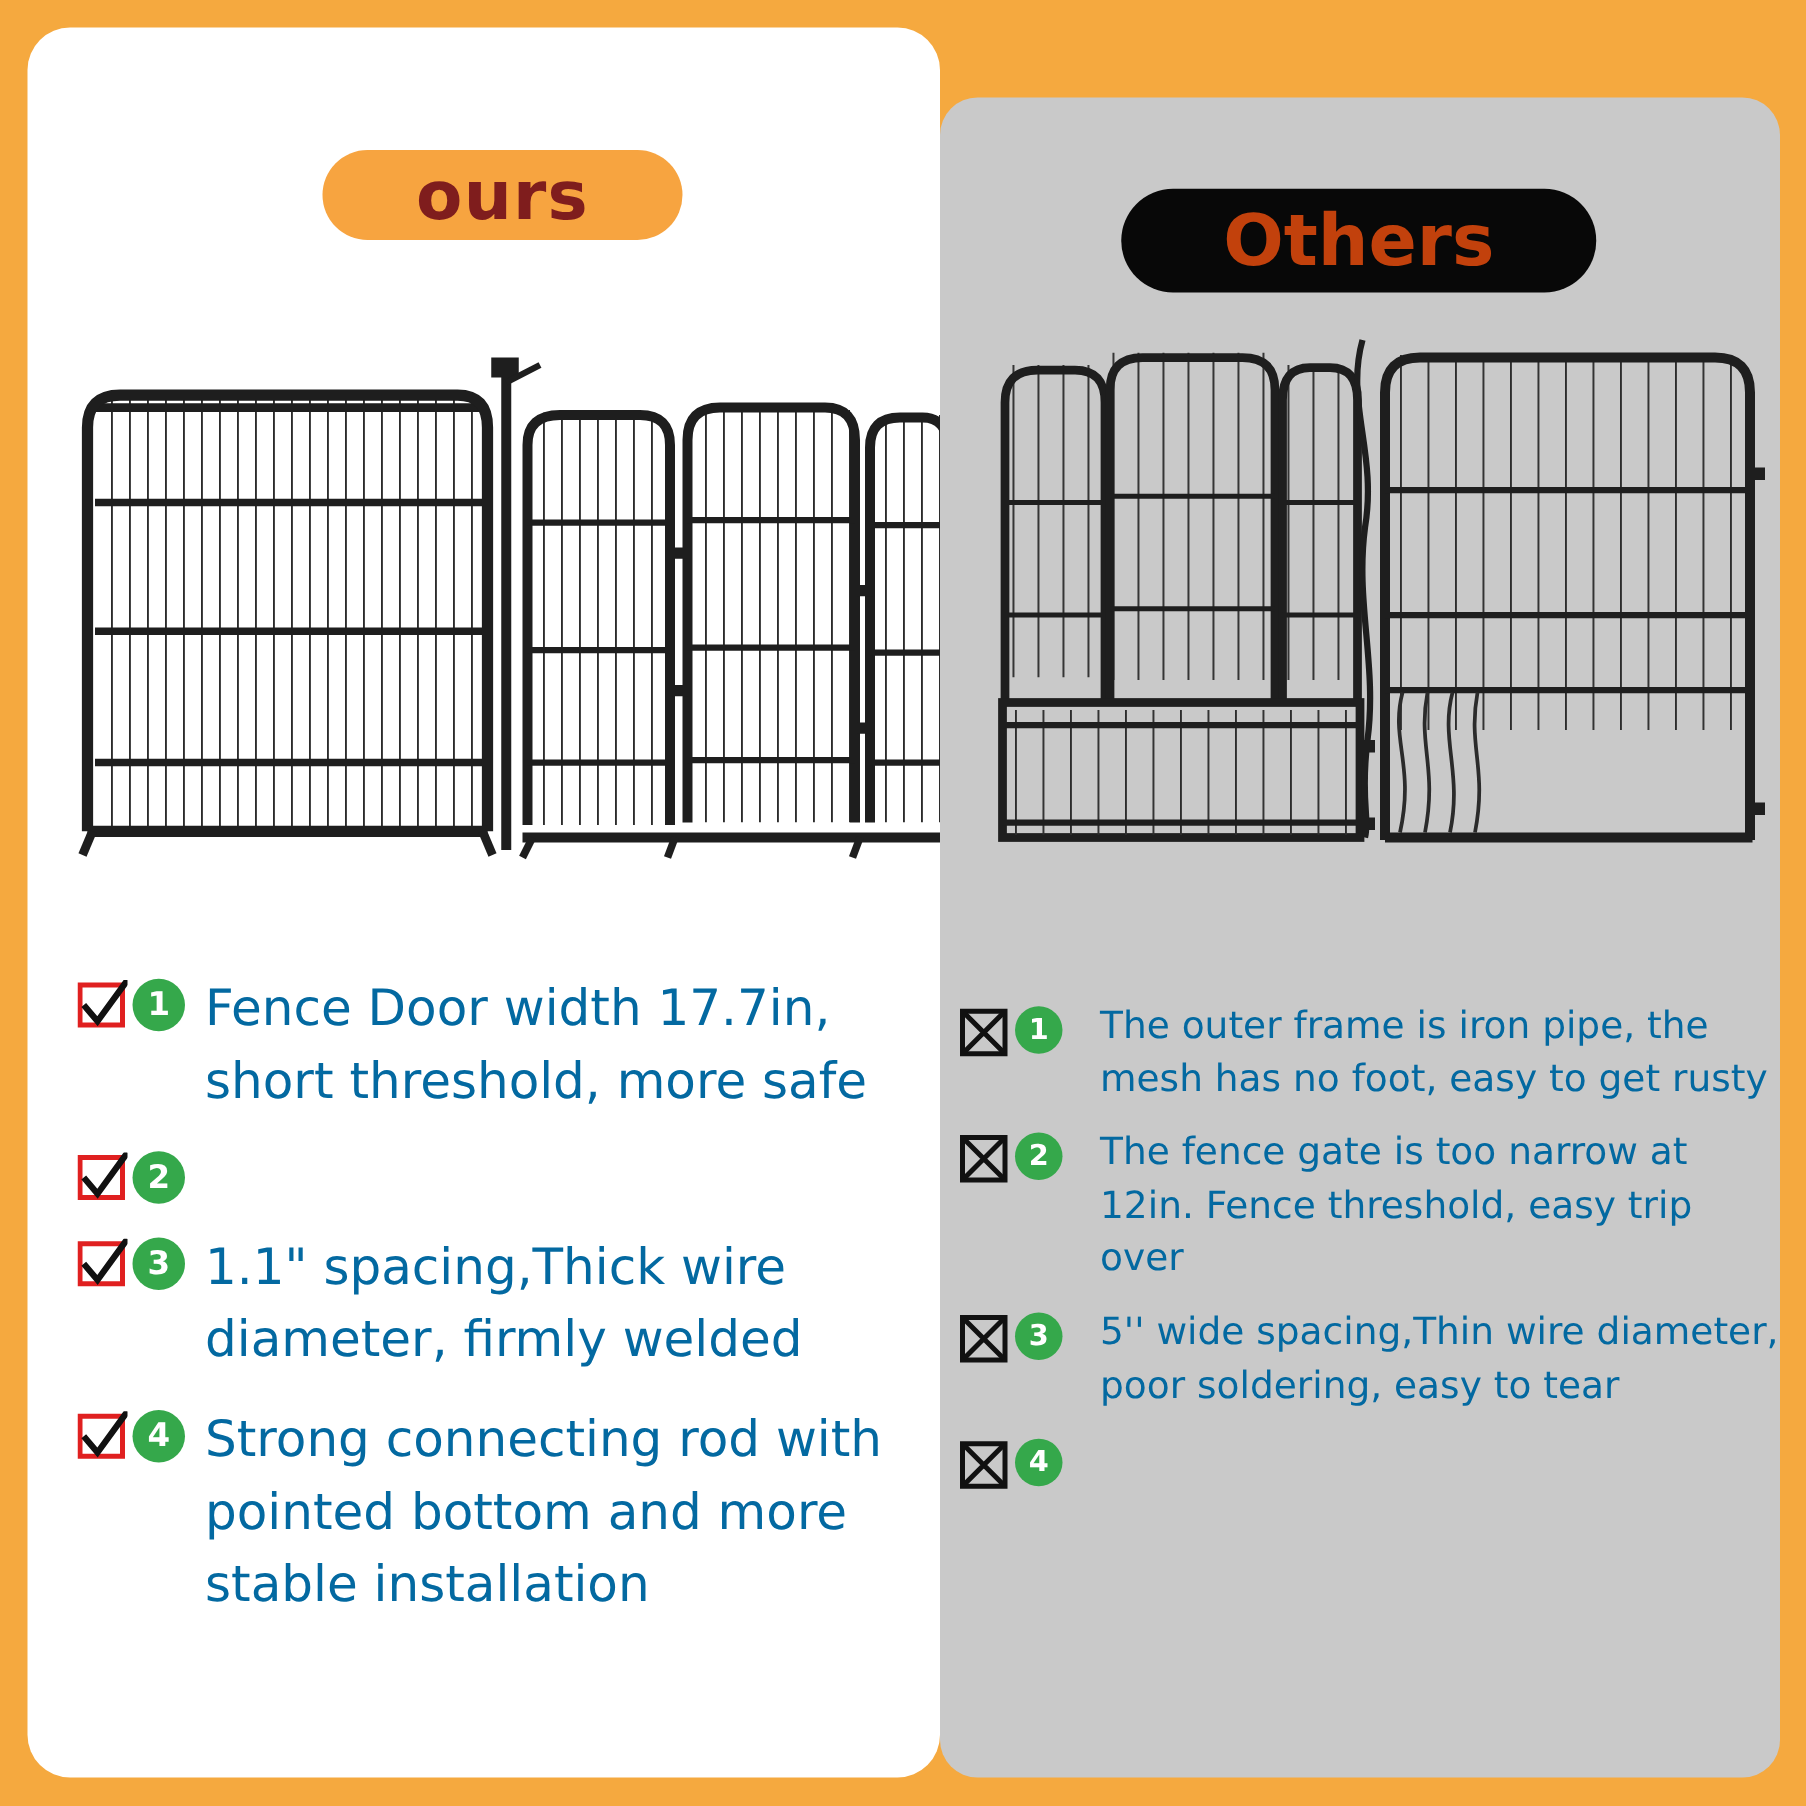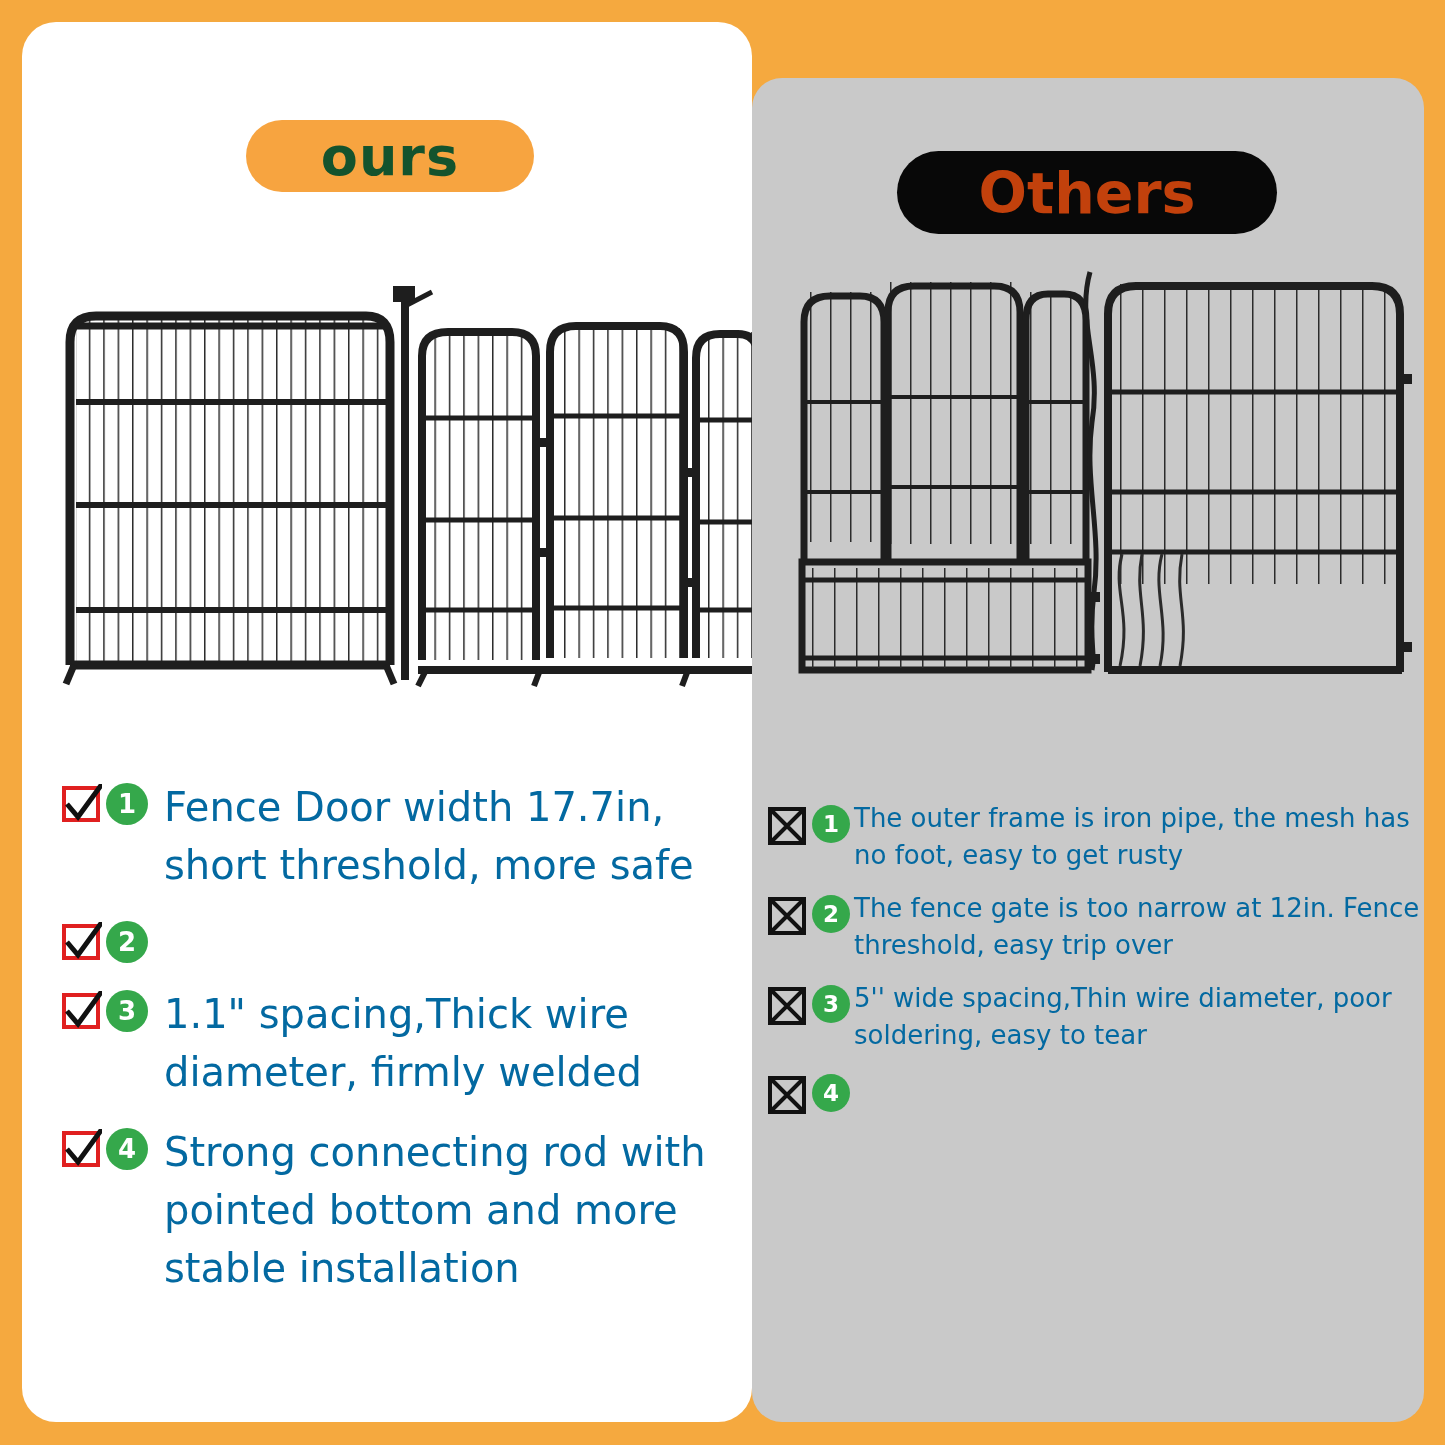--- a/index.html
+++ b/index.html
@@ -40,30 +40,30 @@
     width: 672px;
     height: 1344px;
     background: #C9C9C9;
     border-radius: 30px;
     box-sizing: border-box;
     overflow: hidden;
   }
 
   .badge-ours {
     position: absolute;
-    left: 224px;
+    left: 236px;
     top: 98px;
     width: 288px;
     height: 72px;
     background: #F7A440;
     border-radius: 36px;
     display: flex;
     align-items: center;
     justify-content: center;
-    color: #14532d;
+    color: #7f1d1d;
     font-weight: bold;
     font-size: 54px;
     letter-spacing: 1px;
     font-family: "DejaVu Sans", sans-serif;
   }
 
   
   .fence-wrap { position: absolute; }
   .fence-ours { left: 38px; top: 258px; width: 700px; height: 410px; }
 
@@ -113,22 +113,22 @@
   }
   .item-text {
     margin-left: 16px;
     font-size: 40px;
     line-height: 1.45;
     color: #0369a1;
     font-family: "DejaVu Sans", sans-serif;
     font-weight: 400;
   }
   .item-text-others {
-    margin-left: 4px;
-    font-size: 26px;
+    margin-left: 30px;
+    font-size: 30px;
     line-height: 1.42;
   }
 </style>
 </head>
 <body>
 
 <div class="page">
 
   <div class="ours-panel">
 

